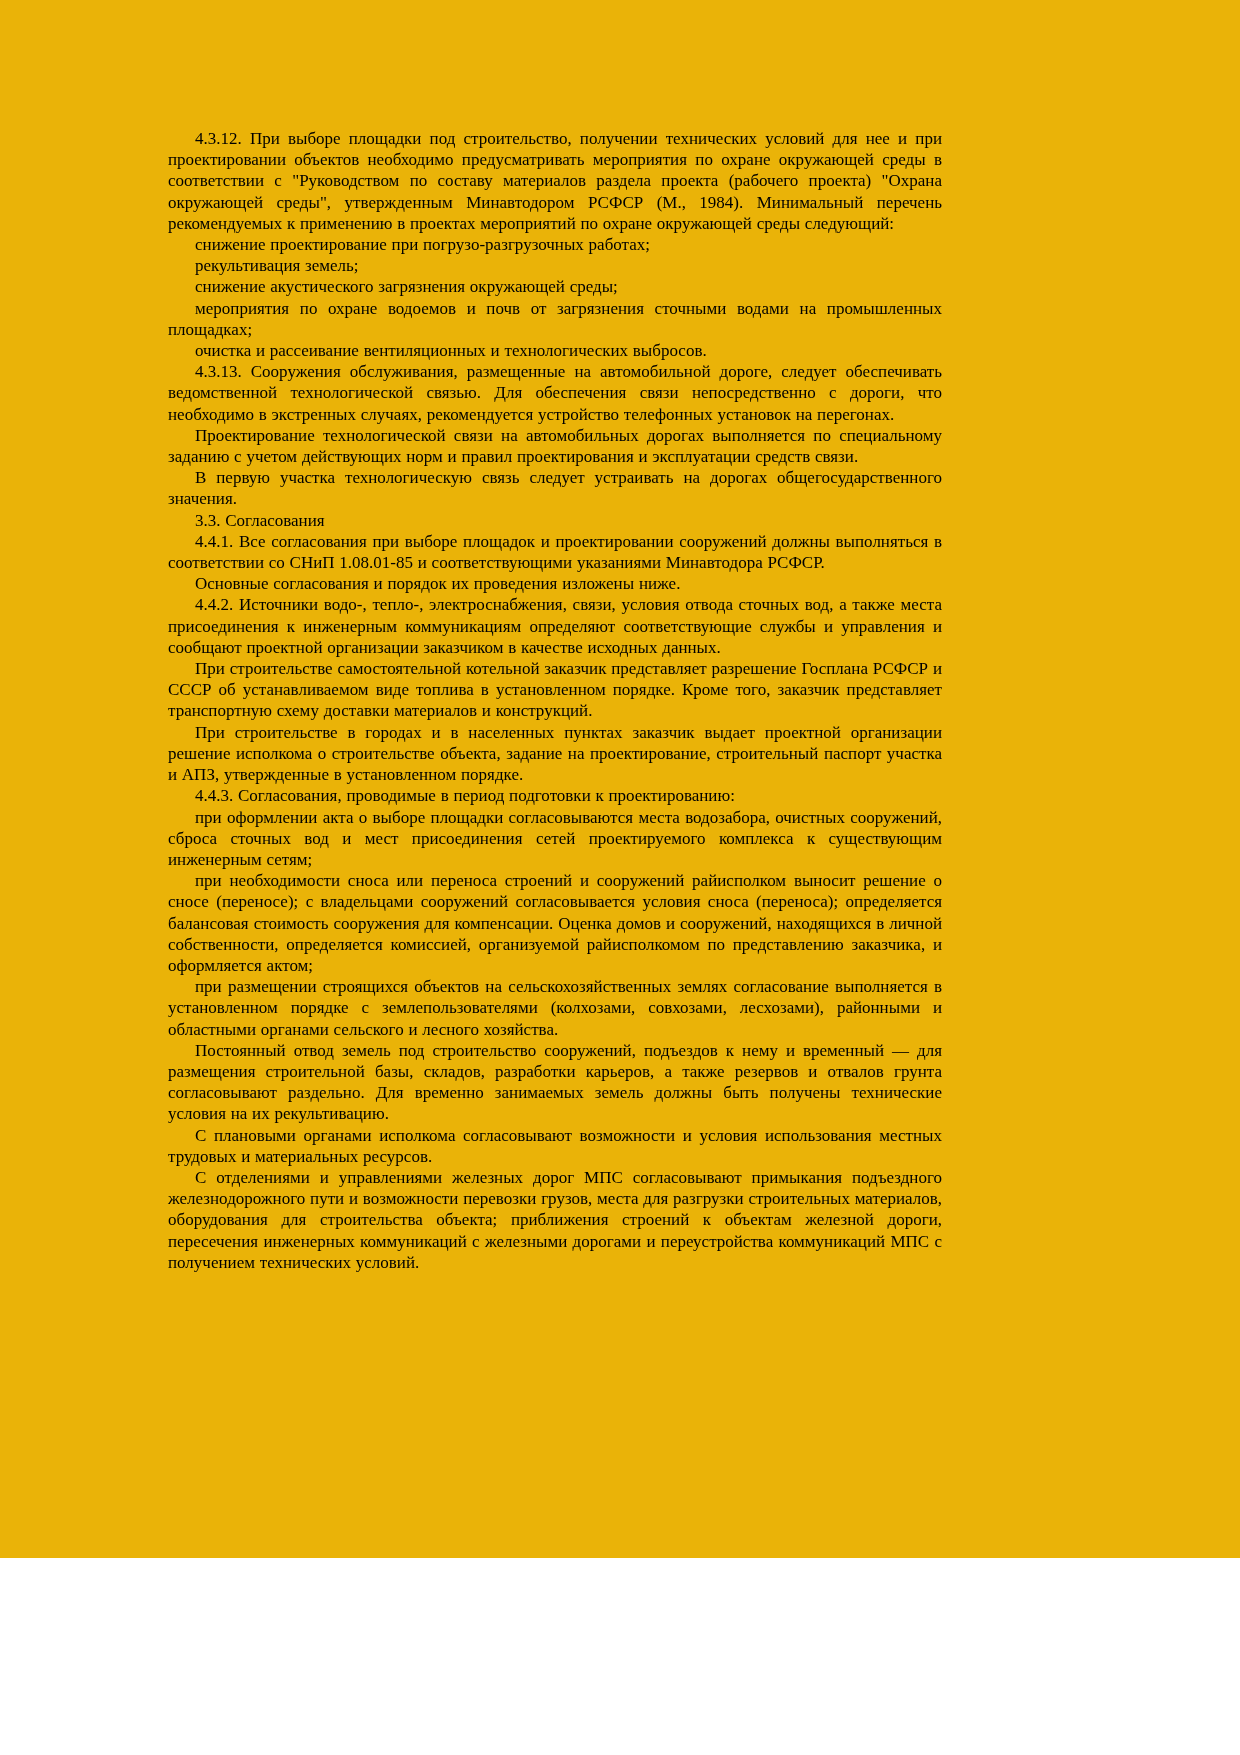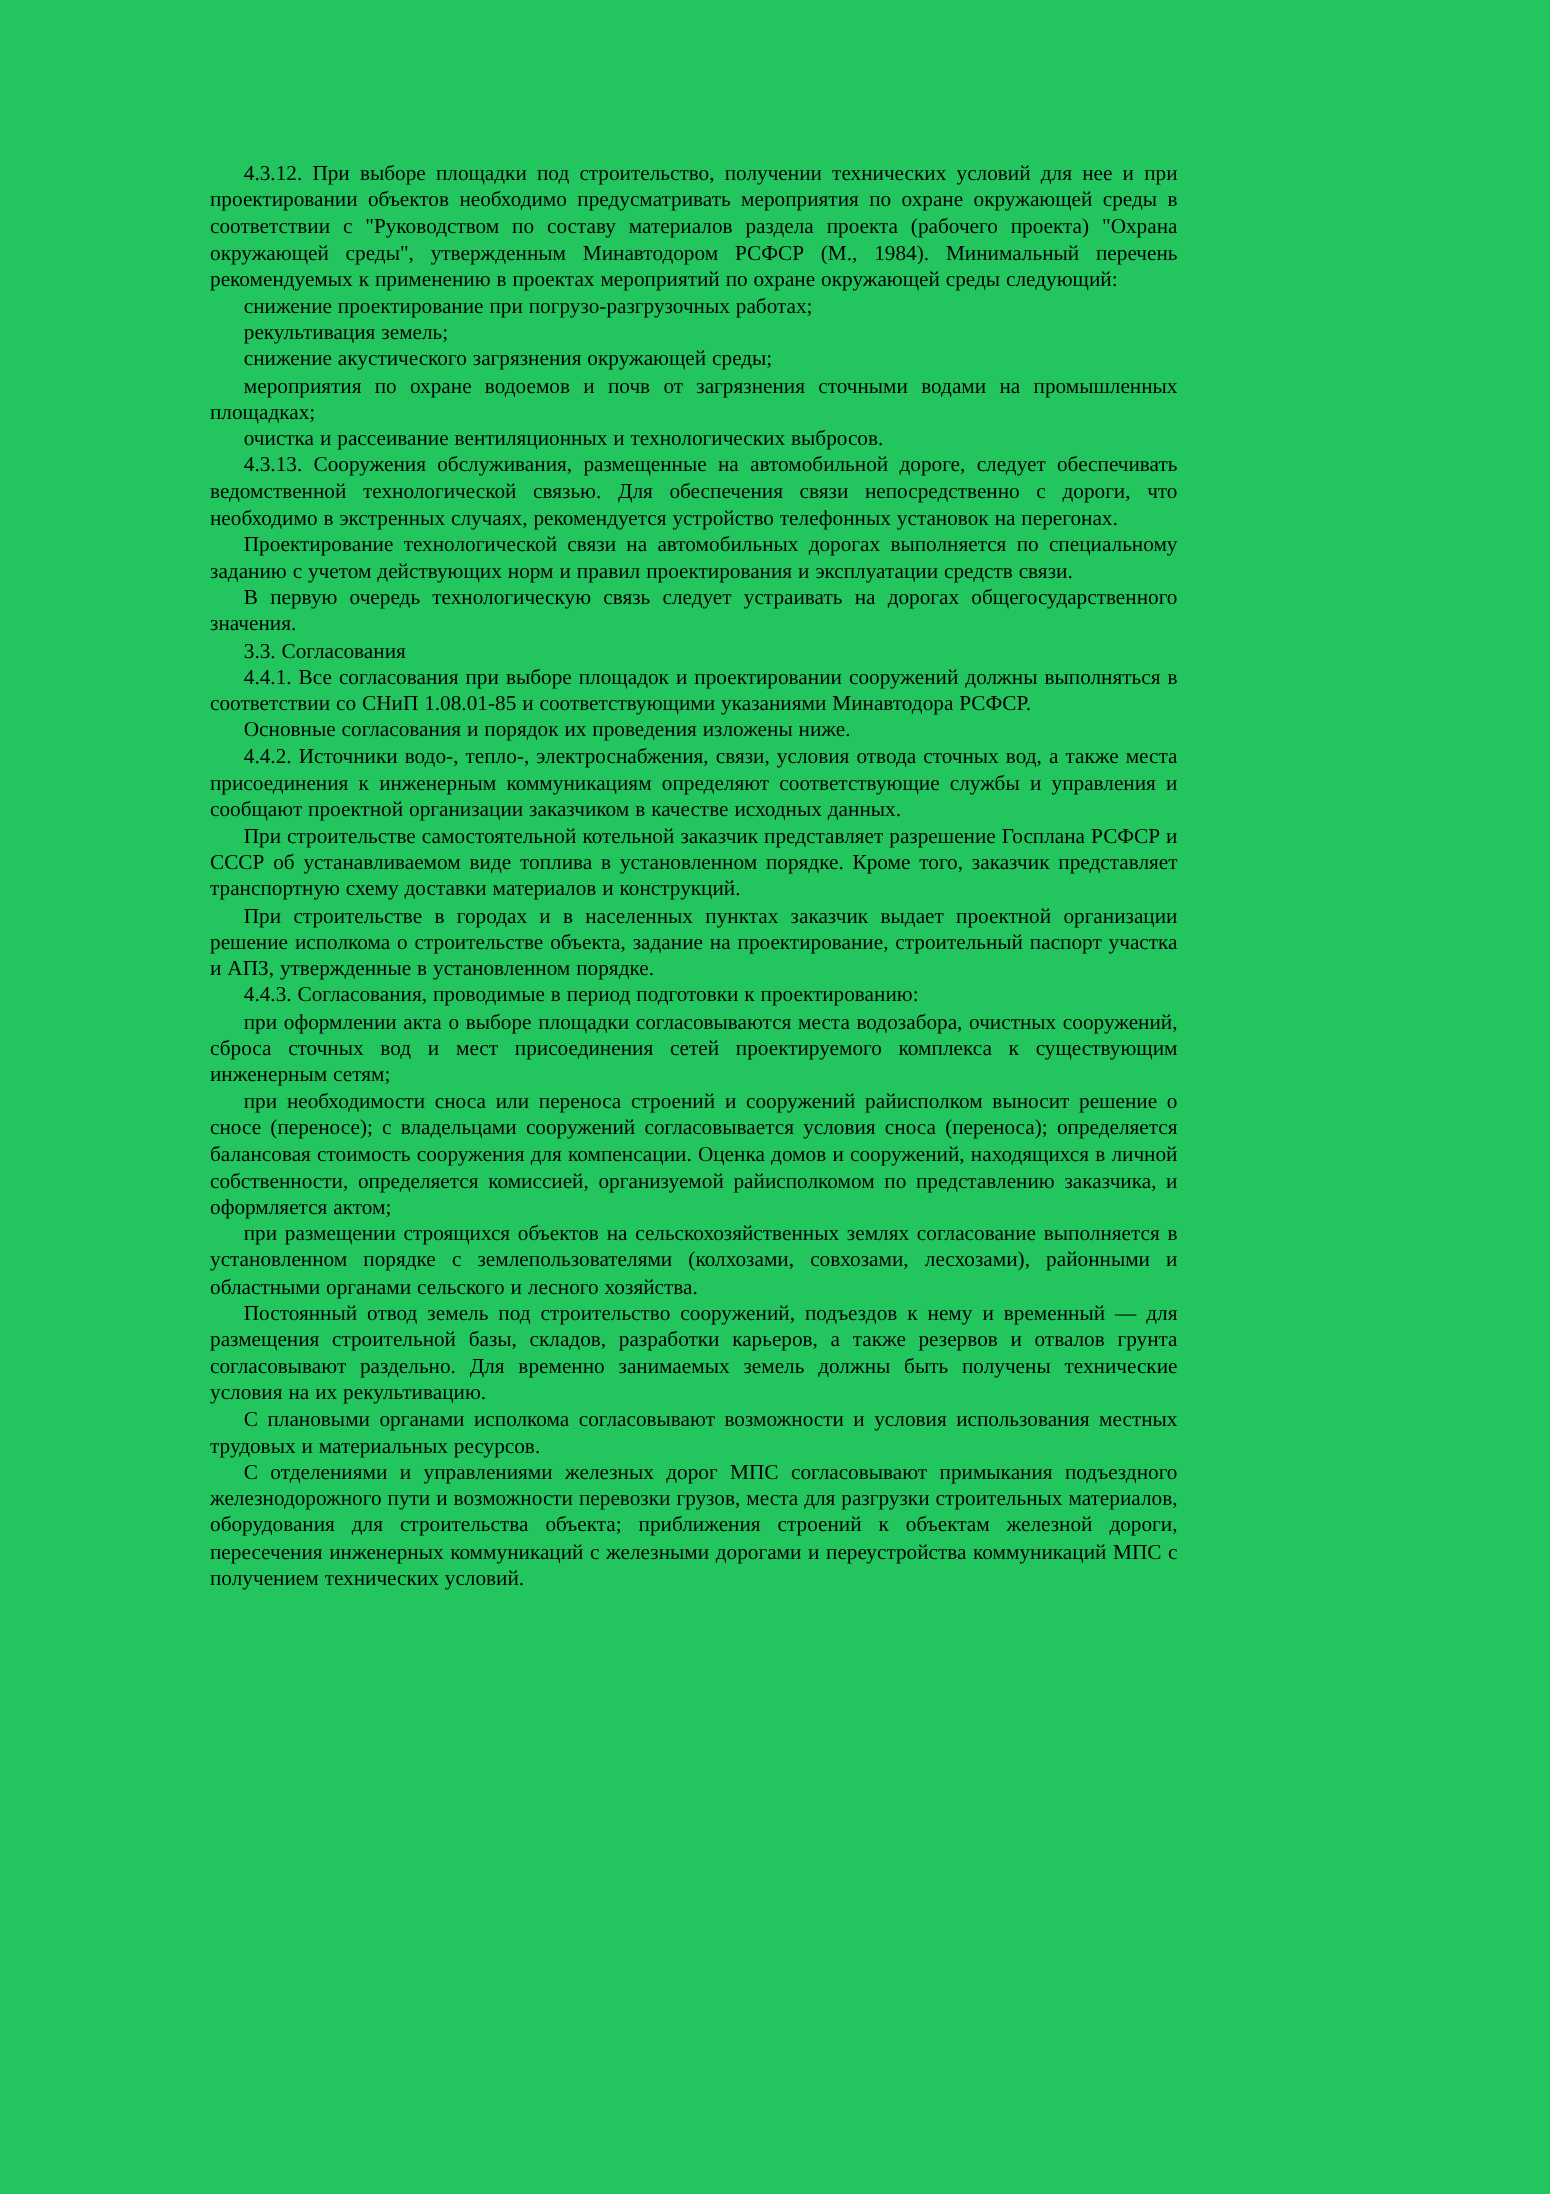--- a/index.html
+++ b/index.html
@@ -13,22 +13,22 @@
     position: relative;
     font-family: "Liberation Serif", "DejaVu Serif", serif;
     color: #000000;
     overflow: hidden;
   }
   .page {
     position: absolute;
     left: 0;
     top: 0;
     width: 1240px;
-    height: 1755px;
-    background: #22c55e;
+    height: 1558px;
+    background: #eab308;
     font-family: Liberation Serif, serif;
   }
   .content {
     position: absolute;
     left: 168px;
     top: 128px;
     width: 774px;
   }
   .content p {
     margin: 0;
@@ -46,21 +46,21 @@
 <div class="page">
   <div class="content">
     <p>4.3.12. При выборе площадки под строительство, получении технических условий для нее и при проектировании объектов необходимо предусматривать мероприятия по охране окружающей среды в соответствии с "Руководством по составу материалов раздела проекта (рабочего проекта) "Охрана окружающей среды", утвержденным Минавтодором РСФСР (М., 1984). Минимальный перечень рекомендуемых к применению в проектах мероприятий по охране окружающей среды следующий:</p>
     <p>снижение проектирование при погрузо-разгрузочных работах;</p>
     <p>рекультивация земель;</p>
     <p>снижение акустического загрязнения окружающей среды;</p>
     <p>мероприятия по охране водоемов и почв от загрязнения сточными водами на промышленных площадках;</p>
     <p>очистка и рассеивание вентиляционных и технологических выбросов.</p>
     <p>4.3.13. Сооружения обслуживания, размещенные на автомобильной дороге, следует обеспечивать ведомственной технологической связью. Для обеспечения связи непосредственно с дороги, что необходимо в экстренных случаях, рекомендуется устройство телефонных установок на перегонах.</p>
     <p>Проектирование технологической связи на автомобильных дорогах выполняется по специальному заданию с учетом действующих норм и правил проектирования и эксплуатации средств связи.</p>
-    <p>В первую очередь технологическую связь следует устраивать на дорогах общегосударственного значения.</p>
+    <p>В первую участка технологическую связь следует устраивать на дорогах общегосударственного значения.</p>
     <p>3.3. Согласования</p>
     <p>4.4.1. Все согласования при выборе площадок и проектировании сооружений должны выполняться в соответствии со СНиП 1.08.01-85 и соответствующими указаниями Минавтодора РСФСР.</p>
     <p>Основные согласования и порядок их проведения изложены ниже.</p>
     <p>4.4.2. Источники водо-, тепло-, электроснабжения, связи, условия отвода сточных вод, а также места присоединения к инженерным коммуникациям определяют соответствующие службы и управления и сообщают проектной организации заказчиком в качестве исходных данных.</p>
     <p>При строительстве самостоятельной котельной заказчик представляет разрешение Госплана РСФСР и СССР об устанавливаемом виде топлива в установленном порядке. Кроме того, заказчик представляет транспортную схему доставки материалов и конструкций.</p>
     <p>При строительстве в городах и в населенных пунктах заказчик выдает проектной организации решение исполкома о строительстве объекта, задание на проектирование, строительный паспорт участка и АПЗ, утвержденные в установленном порядке.</p>
     <p>4.4.3. Согласования, проводимые в период подготовки к проектированию:</p>
     <p>при оформлении акта о выборе площадки согласовываются места водозабора, очистных сооружений, сброса сточных вод и мест присоединения сетей проектируемого комплекса к существующим инженерным сетям;</p>
     <p>при необходимости сноса или переноса строений и сооружений райисполком выносит решение о сносе (переносе); с владельцами сооружений согласовывается условия сноса (переноса); определяется балансовая стоимость сооружения для компенсации. Оценка домов и сооружений, находящихся в личной собственности, определяется комиссией, организуемой райисполкомом по представлению заказчика, и оформляется актом;</p>
     <p>при размещении строящихся объектов на сельскохозяйственных землях согласование выполняется в установленном порядке с землепользователями (колхозами, совхозами, лесхозами), районными и областными органами сельского и лесного хозяйства.</p>

